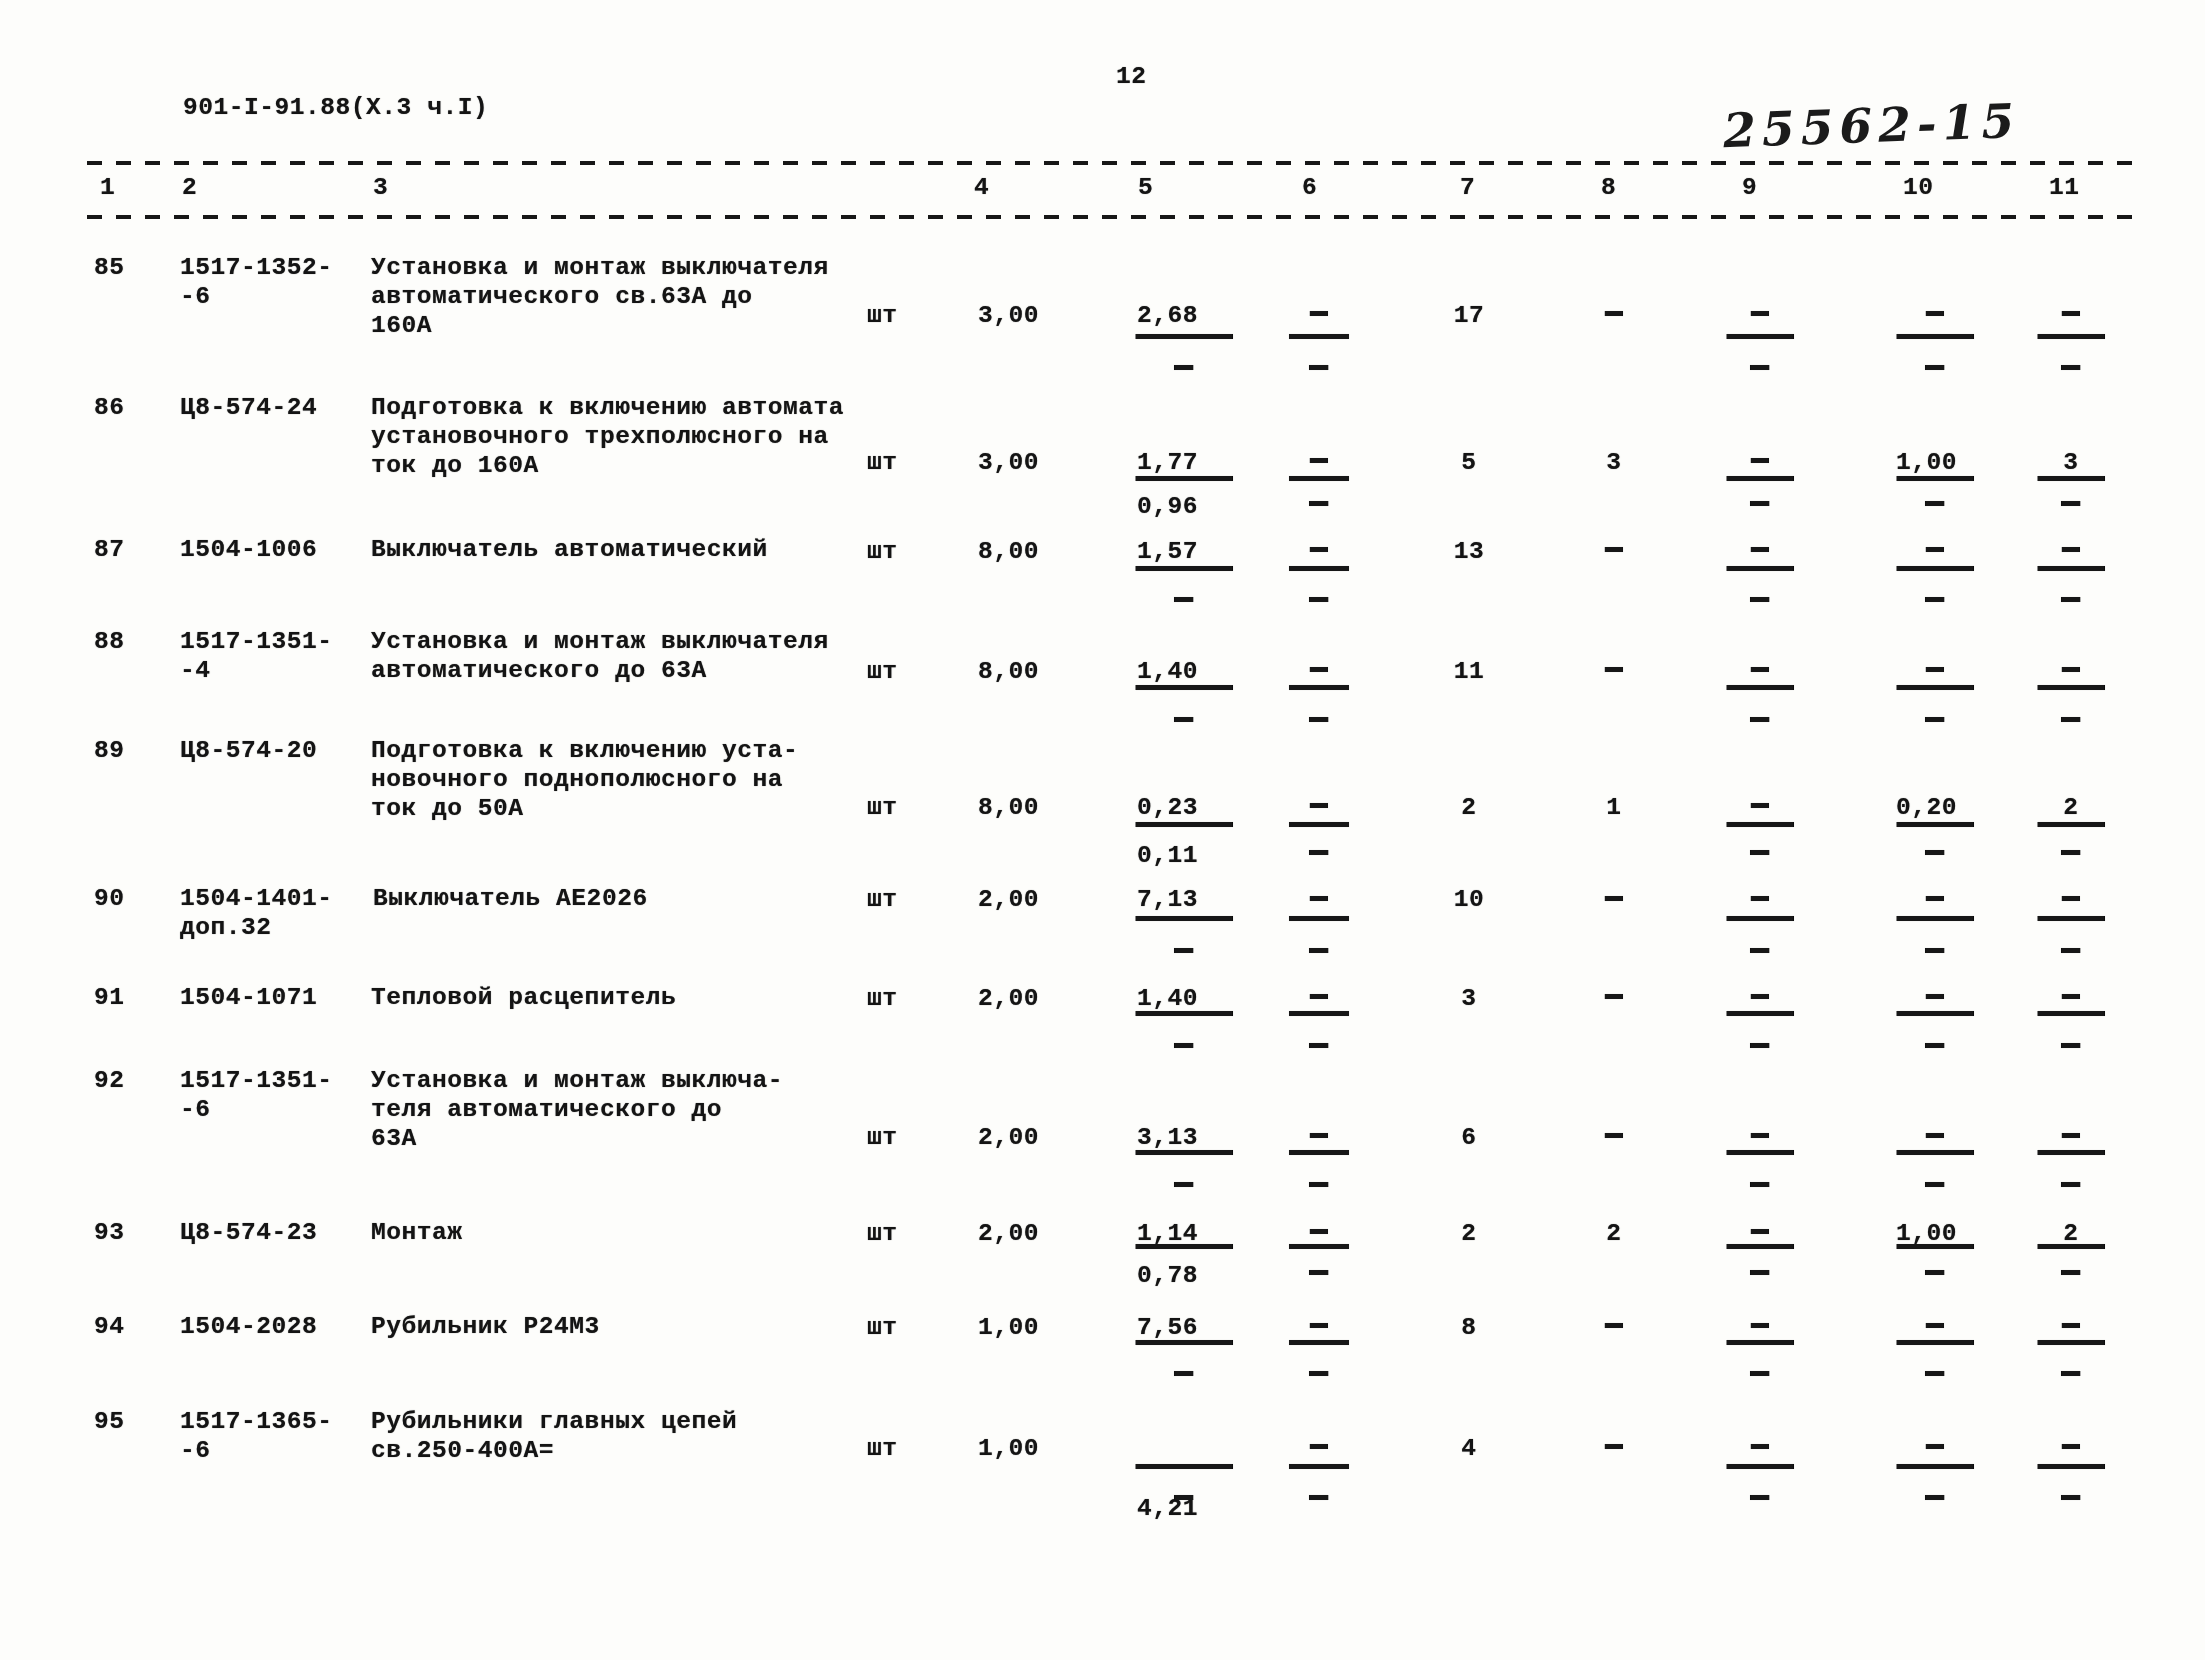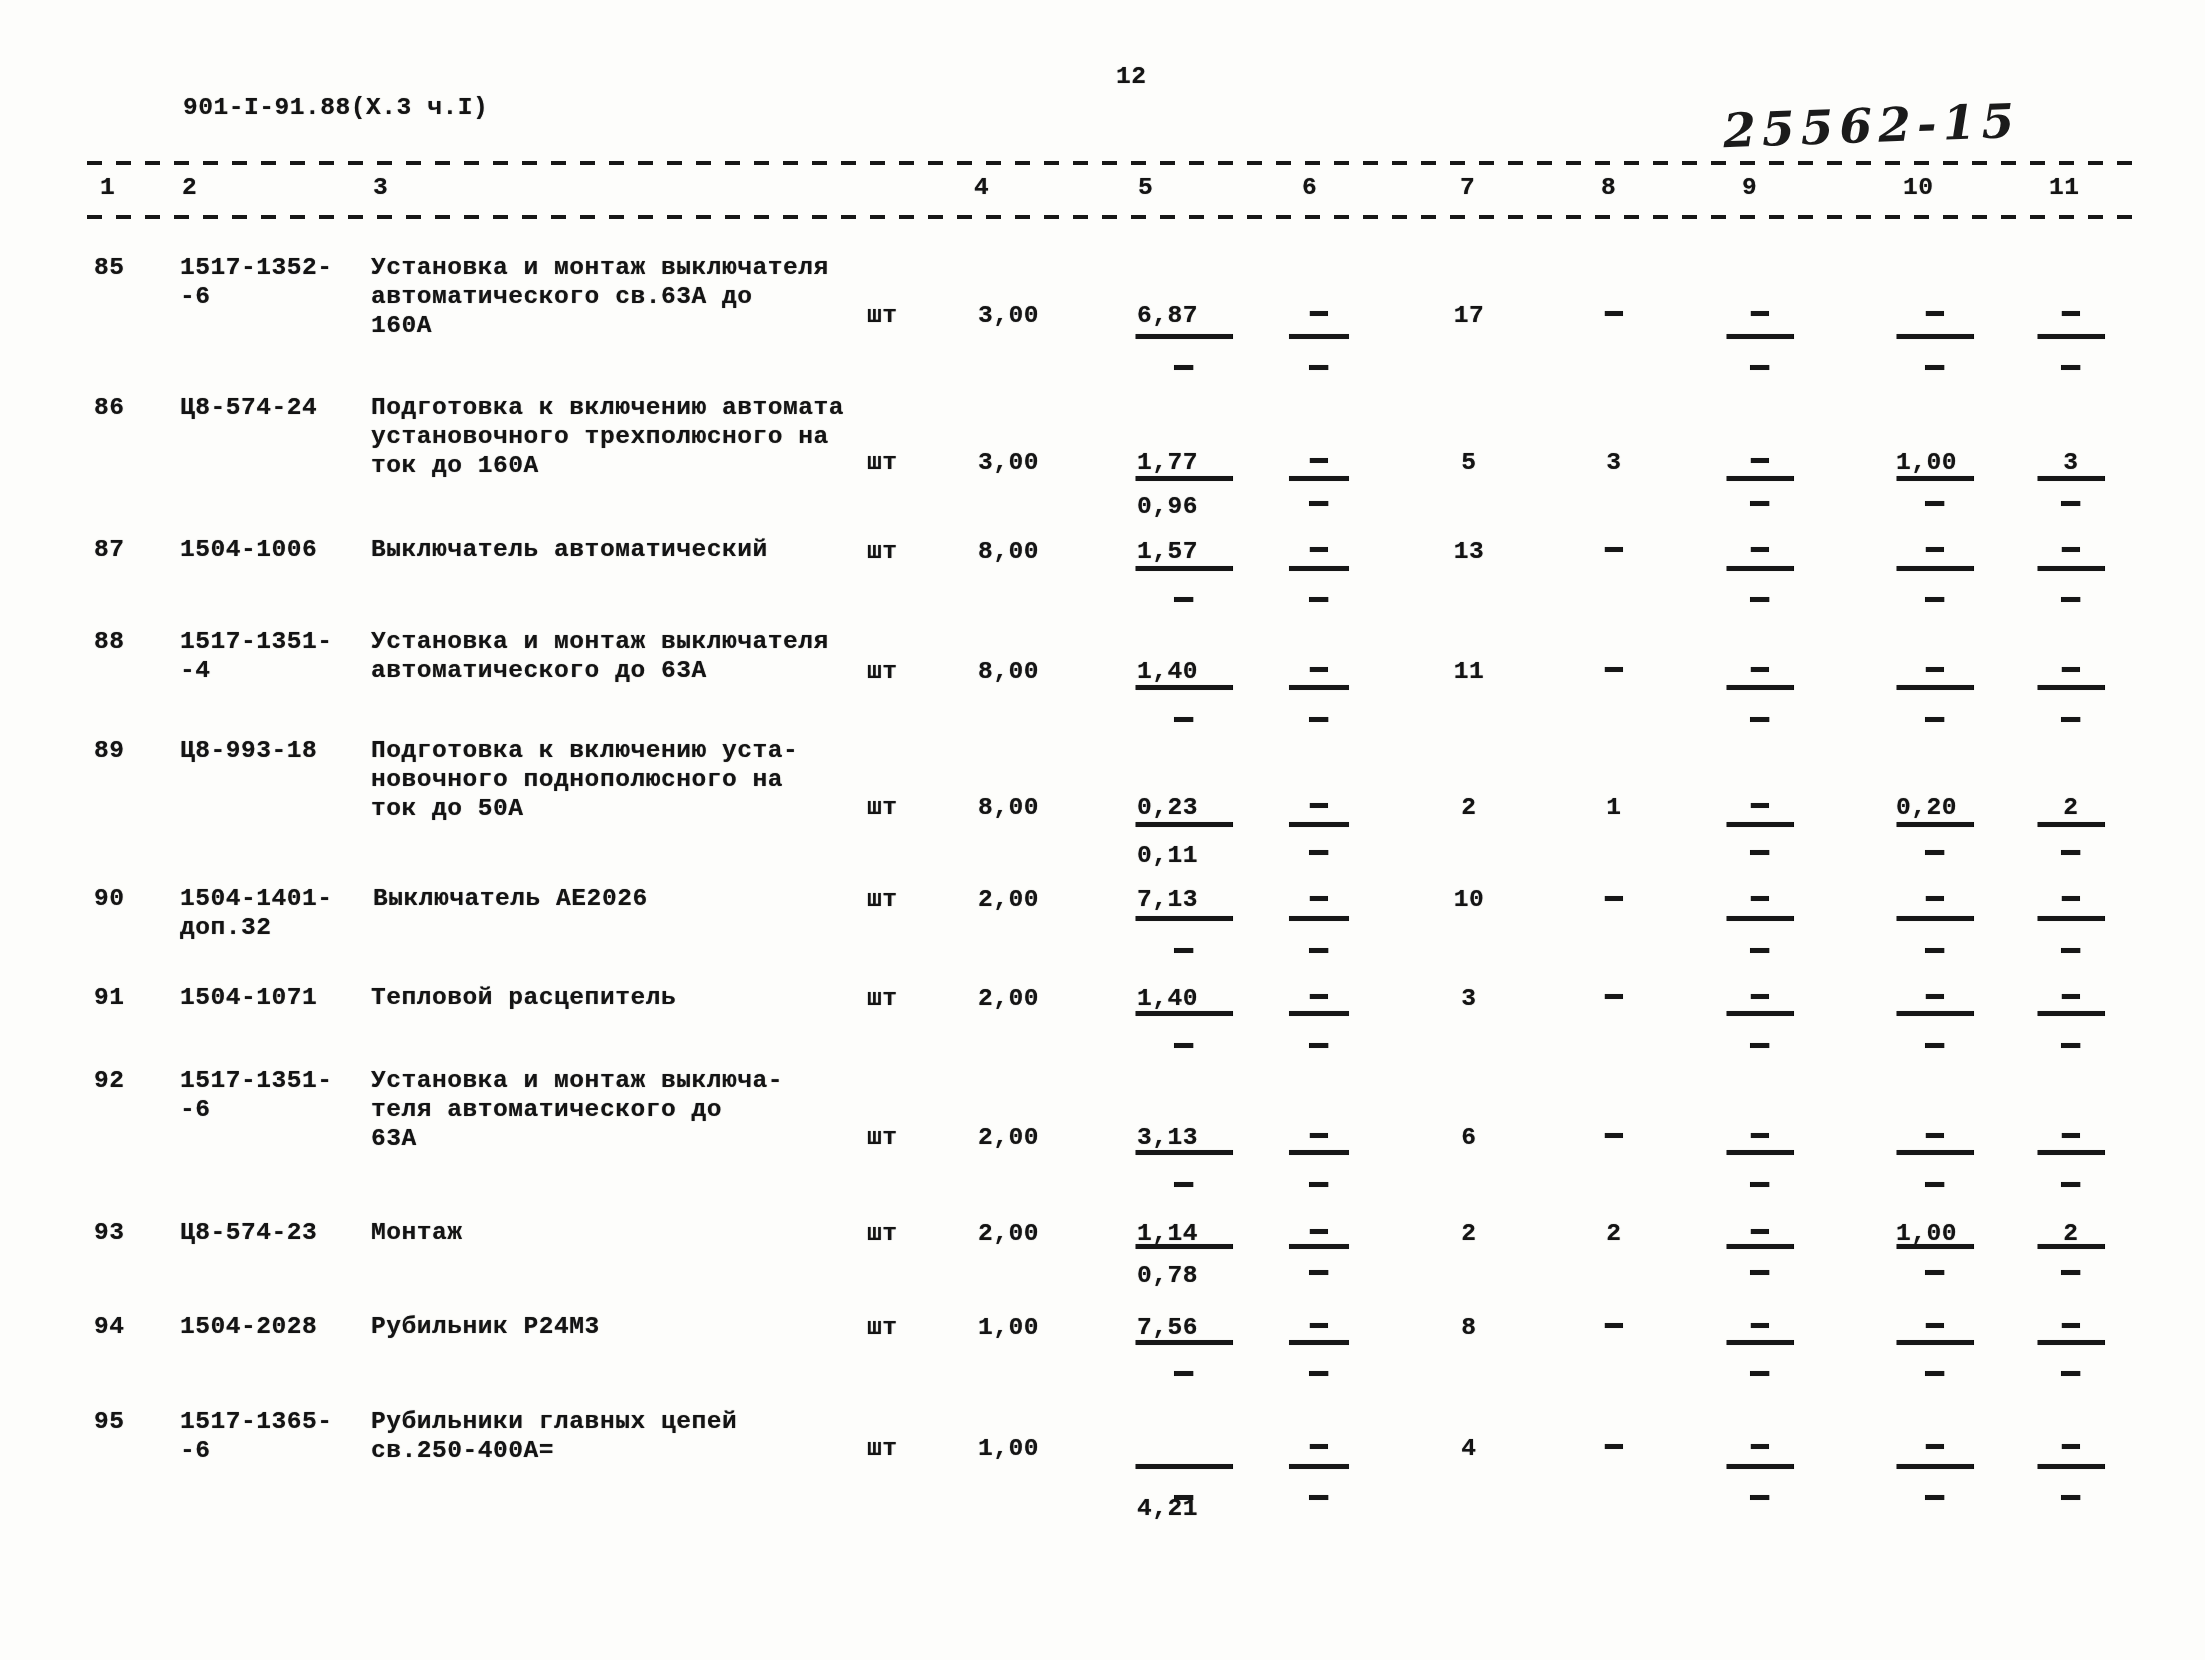--- a/index.html
+++ b/index.html
@@ -65,21 +65,21 @@
       <div class="tw" style="left: 1903px; top: 173px;">10</div>
       <div class="tw" style="left: 2049px; top: 173px;">11</div>
       <div class="tw" style="left: 94px; top: 253px;">85</div>
       <div class="tw" style="left: 180px; top: 253px;">1517-1352-
 -6</div>
       <div class="tw" style="left: 371px; top: 253px;">Установка и монтаж выключателя
 автоматического св.63А до
 160А</div>
       <div class="tw" style="left: 867px; top: 301px;">шт</div>
       <div class="tw" style="left: 978px; top: 301px;">3,00</div>
-      <div class="tw" style="left: 1137px; top: 301px;">6,87</div>
+      <div class="tw" style="left: 1137px; top: 301px;">2,68</div>
       <div class="bar" style="left: 1184px; top: 334px; width: 97px;"></div>
       <div class="bar" style="left: 1184px; top: 365px; width: 19.4px;"></div>
       <div class="bar" style="left: 1319px; top: 311px; width: 18.4px;"></div>
       <div class="bar" style="left: 1319px; top: 334px; width: 60px;"></div>
       <div class="bar" style="left: 1319px; top: 365px; width: 19.4px;"></div>
       <div class="tw center" style="left: 1469px; top: 301px;">17</div>
       <div class="bar" style="left: 1614px; top: 311px; width: 18.4px;"></div>
       <div class="bar" style="left: 1760px; top: 311px; width: 18.4px;"></div>
       <div class="bar" style="left: 1760px; top: 334px; width: 67px;"></div>
       <div class="bar" style="left: 1760px; top: 365px; width: 19.4px;"></div>
@@ -153,21 +153,21 @@
       <div class="bar" style="left: 1760px; top: 667px; width: 18.4px;"></div>
       <div class="bar" style="left: 1760px; top: 685px; width: 67px;"></div>
       <div class="bar" style="left: 1760px; top: 717px; width: 19.4px;"></div>
       <div class="bar" style="left: 1935px; top: 667px; width: 18.4px;"></div>
       <div class="bar" style="left: 1935px; top: 685px; width: 77px;"></div>
       <div class="bar" style="left: 1935px; top: 717px; width: 19.4px;"></div>
       <div class="bar" style="left: 2071px; top: 667px; width: 18.4px;"></div>
       <div class="bar" style="left: 2071px; top: 685px; width: 67px;"></div>
       <div class="bar" style="left: 2071px; top: 717px; width: 19.4px;"></div>
       <div class="tw" style="left: 94px; top: 736px;">89</div>
-      <div class="tw" style="left: 180px; top: 736px;">Ц8-993-18</div>
+      <div class="tw" style="left: 180px; top: 736px;">Ц8-574-20</div>
       <div class="tw" style="left: 371px; top: 736px;">Подготовка к включению уста-
 новочного поднополюсного на
 ток до 50А</div>
       <div class="tw" style="left: 867px; top: 793px;">шт</div>
       <div class="tw" style="left: 978px; top: 793px;">8,00</div>
       <div class="tw" style="left: 1137px; top: 793px;">0,23</div>
       <div class="bar" style="left: 1184px; top: 822px; width: 97px;"></div>
       <div class="tw" style="left: 1137px; top: 841px;">0,11</div>
       <div class="bar" style="left: 1319px; top: 803px; width: 18.4px;"></div>
       <div class="bar" style="left: 1319px; top: 822px; width: 60px;"></div>

